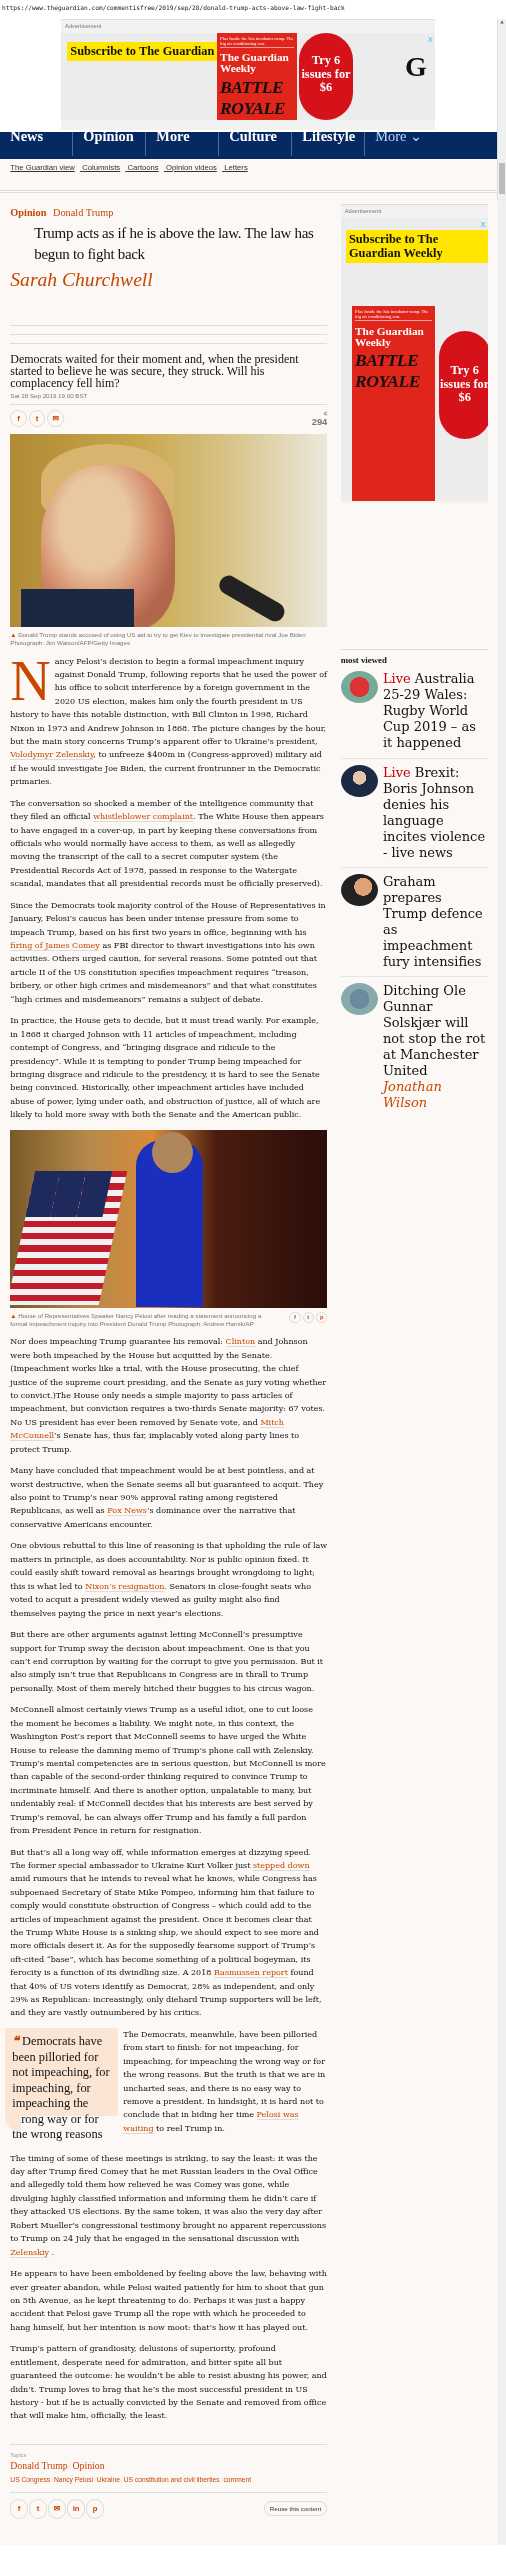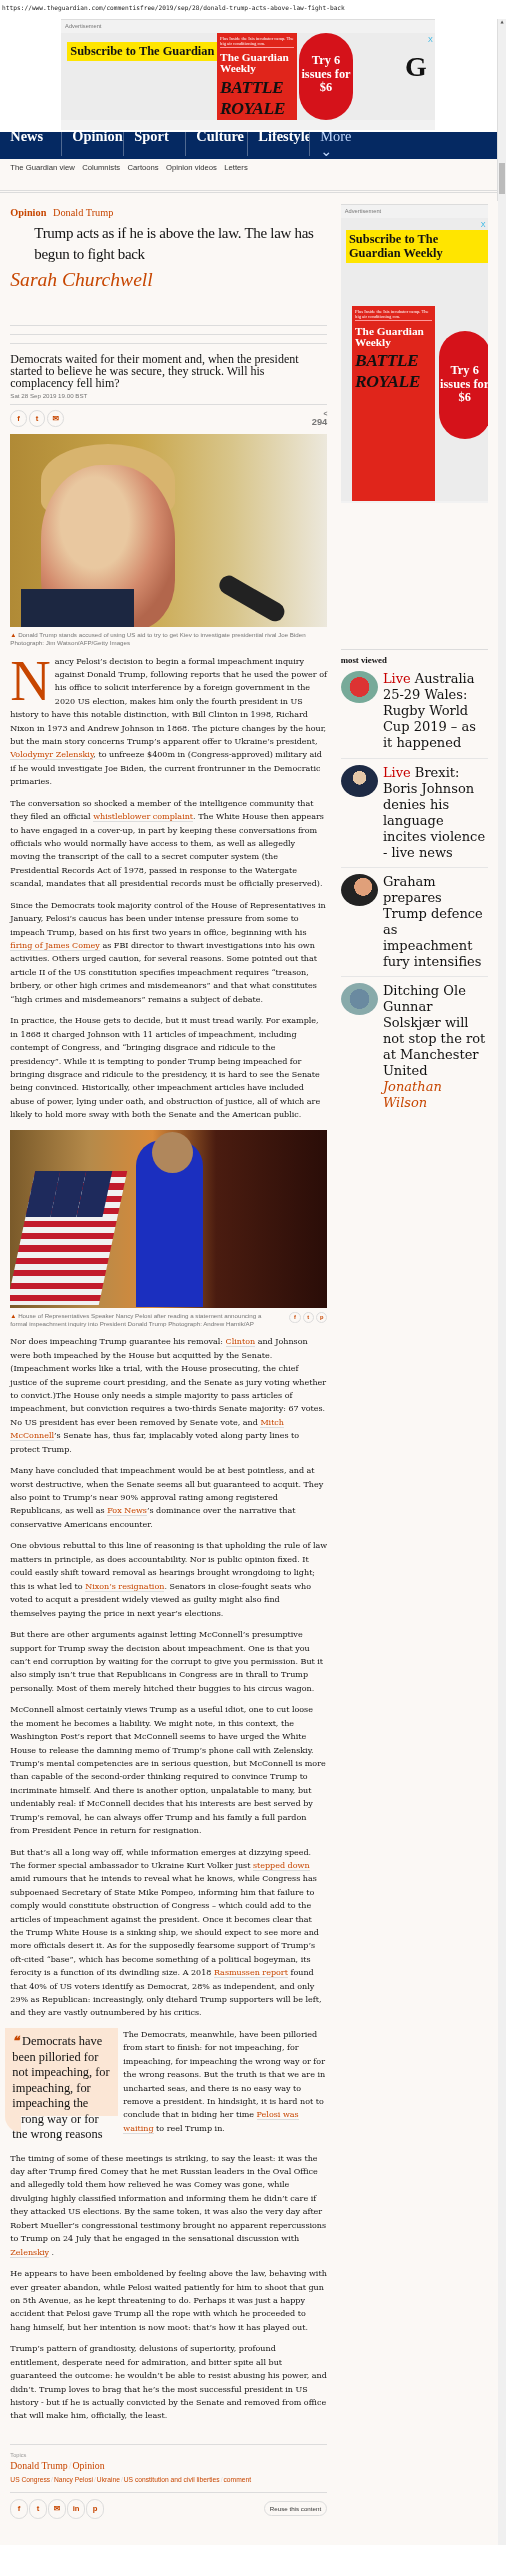--- a/index.html
+++ b/index.html
@@ -20,24 +20,24 @@
   .ad-cover { position: absolute; left: 156px; top: 0; width: 80px; height: 88px; background: #e0251b; color: #fff; font-family: "Liberation Serif", serif; padding: 3.1px; }
   .ad-cover .cover-top { font-size: 4.6px; border-bottom: 0.5px solid #f99; padding-bottom: 1px; }
   .ad-cover .cover-title { font-size: 11.3px; font-weight: bold; line-height: 11.3px; margin-top: 4.1px; }
   .ad-cover .cover-battle { font-size: 17.5px; font-weight: bold; color: #111; letter-spacing: -0.5px; margin-top: 2.1px; font-style: italic; }
   .ad-circle { position: absolute; left: 238px; top: 0; width: 54px; height: 87px; border-radius: 27px; background: #d5121a; color: #fff; font-family: "Liberation Serif", serif; font-weight: bold; font-size: 12.4px; line-height: 13.4px; text-align: center; padding-top: 21.6px; }
   .ad-g-logo { position: absolute; right: 9.3px; top: 19.6px; width: 20.6px; height: 29px; font-family: "Liberation Serif", serif; font-weight: bold; font-size: 28px; line-height: 29px; color: #121212; text-align: center; }
   .ad-close { position: absolute; right: 2.1px; top: 2.1px; color: #2ab4e5; font-family: "Liberation Sans", sans-serif; font-size: 7.2px; }
 
   
   .nav { background: #052962; height: 27px; margin-top: 2.1px; display: flex; overflow: hidden; }
-  .nav-item { color: #fff; font-family: "Liberation Serif", serif; font-weight: bold; font-size: 14.4px; padding: 0 10.3px; width: 62px; border-right: 0.5px solid #506991; line-height: 15.5px; height: 27px; overflow: hidden; position: relative; top: -3.1px; }
+  .nav-item { color: #fff; font-family: "Liberation Serif", serif; font-weight: bold; font-size: 14.4px; padding: 0 10.3px; width: 73px; border-right: 0.5px solid #506991; line-height: 15.5px; height: 27px; overflow: hidden; position: relative; top: -3.1px; }
   .nav-item.more { font-weight: normal; border-right: none; color: #c1d8fc; }
 
-  .subnav { background: #fbf8f5; height: 32px; padding: 4.1px 10.3px; font-family: "Liberation Sans", sans-serif; font-size: 7.7px; color: #333; border-bottom: 0.5px solid #dcdcdc; }
+  .subnav { background: #fbf8f5; height: 32px; padding: 4.1px 10.3px; font-family: "Liberation Sans", sans-serif; font-size: 7.7px; color: #333; border-bottom: 0.5px solid #dcdcdc; text-decoration: underline; }
   .subnav span { margin-right: 5.2px; }
   .subnav-lines { height: 10.3px; background: repeating-linear-gradient(#fbf8f5 0 1.5px, #dcdcdc 1.5px 2.1px); background-color: #fbf8f5; }
 
   
   .content { background: #fbf8f5; display: flex; padding: 0 10.3px; position: relative; }
   .main-col { width: 317px; }
   .right-col { width: 155px; margin-left: 13.4px; }
 
   .kicker { font-family: "Liberation Serif", serif; font-size: 10.3px; color: #c74600; margin-top: 6.2px; }
   .kicker b { margin-right: 4.1px; }
@@ -131,21 +131,21 @@
       </div>
       <div class="ad-circle">Try 6 issues for $6</div>
       <div class="ad-g-logo">G</div>
       <div class="ad-close">X</div>
     </div>
   </div>
 
   <div class="nav">
     <div class="nav-item">News</div>
     <div class="nav-item">Opinion</div>
-    <div class="nav-item">Sport</div>
+    <div class="nav-item">More</div>
     <div class="nav-item">Culture</div>
     <div class="nav-item">Lifestyle</div>
     <div class="nav-item more">More ⌄</div>
   </div>
   <div class="subnav">
     <span>The Guardian view</span>
     <span>Columnists</span>
     <span>Cartoons</span>
     <span>Opinion videos</span>
     <span>Letters</span>

